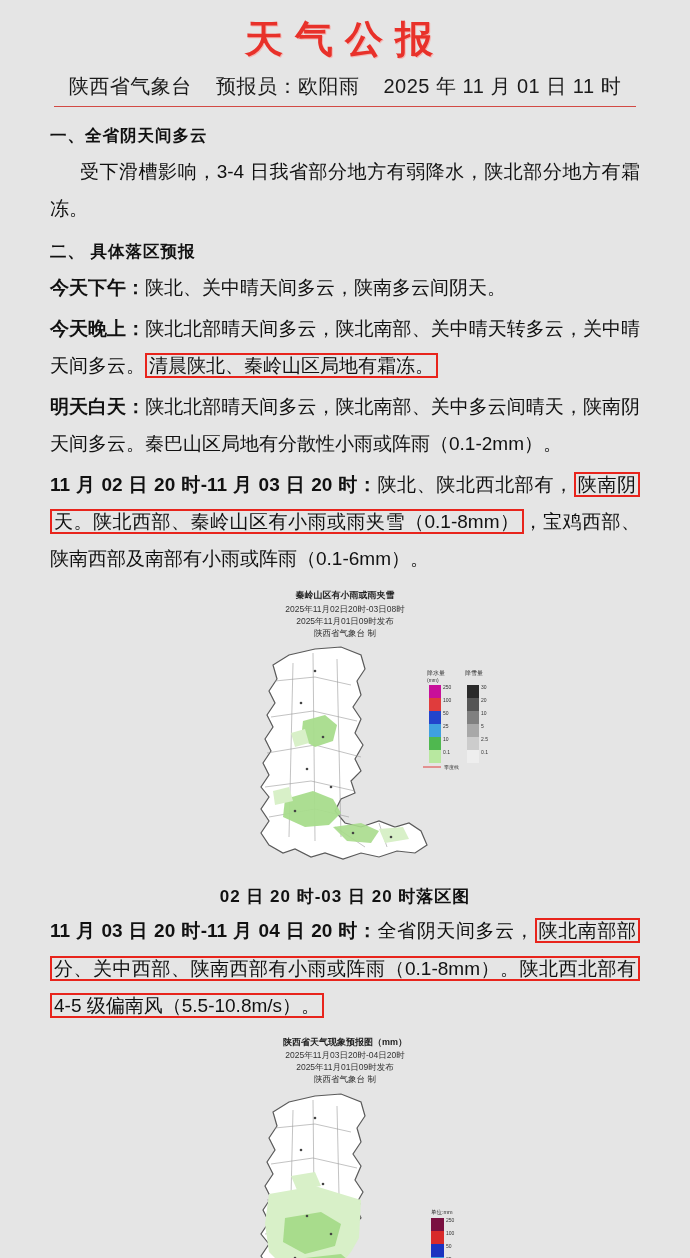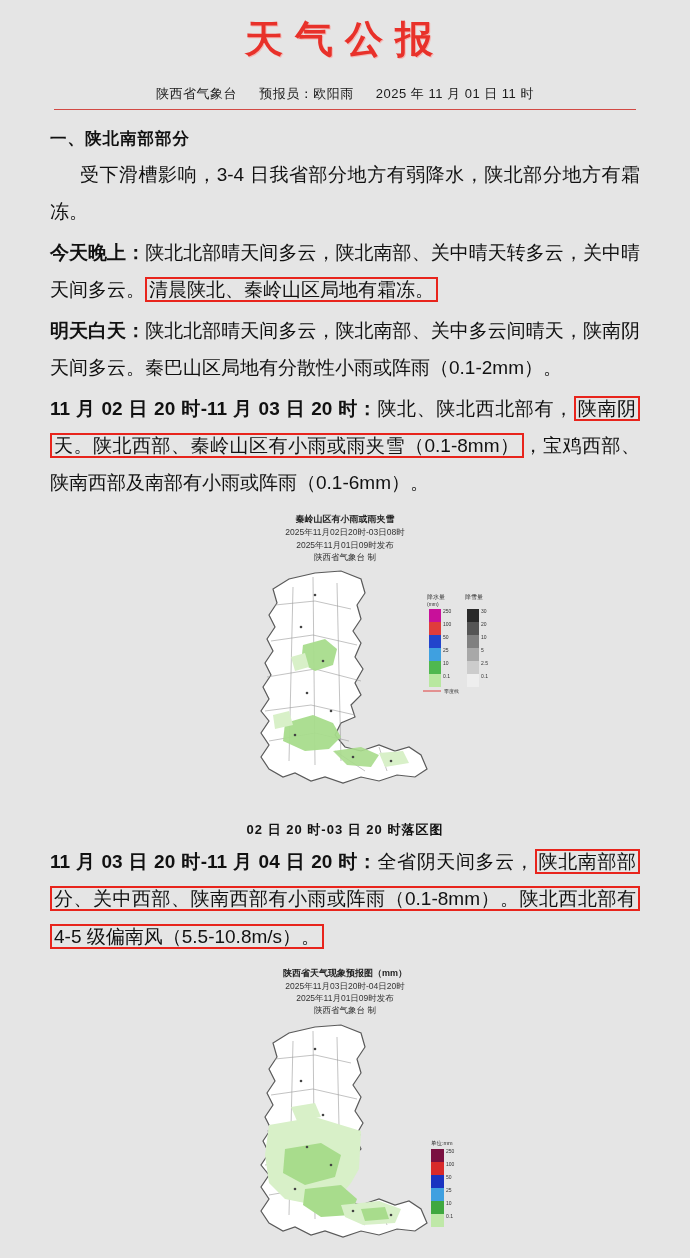--- a/index.html
+++ b/index.html
@@ -23,24 +23,24 @@
     text-align: center;
     color: #e8312a;
     font-size: 38px;
     font-weight: bold;
     letter-spacing: 12px;
     padding: 14px 0 6px 0;
     text-shadow: 1px 1px 0 #f4b6b3;
     font-family: "Liberation Serif", "DejaVu Serif", serif;
   }
   .header-line {
-    margin: 14px 54px 0 54px;
+    margin: 2px 54px 0 54px;
     border-bottom: 1px solid #d24a44;
     padding-bottom: 6px;
-    font-size: 13px;
+    font-size: 20px;
     color: #1a1a1a;
     text-align: center;
     letter-spacing: 0.5px;
   }
   .header-line span { margin-right: 18px; }
   .header-line span:last-child { margin-right: 0; }
 
   .content {
     padding: 4px 50px 0 50px;
   }
@@ -77,46 +77,50 @@
   .map-caption-top {
     font-size: 8.5px;
     line-height: 1.45;
     color: #333;
     text-align: center;
     margin-bottom: 2px;
   }
   .map-caption-top .t1 { font-weight: bold; color: #222; font-size: 9px; }
   .fig-caption {
     text-align: center;
-    font-size: 13px;
+    font-size: 17px;
     font-weight: bold;
     letter-spacing: 1px;
-    margin-top: 16px;
+    margin-top: 4px;
   }
   svg { display: block; }
 </style>
 </head>
 <body>
 
 <div class="page">
 
   <div class="title">天气公报</div>
 
   <div class="header-line">
     <span>陕西省气象台</span>
     <span>预报员：欧阳雨</span>
     <span>2025 年 11 月 01 日 11 时</span>
   </div>
 
   <div class="content">
 
-    <h2 class="sec">一、陕北南部部分</h2>
+    <h2 class="sec">一、全省阴天间多云</h2>
     <p class="para indent">受下滑槽影响，3-4 日我省部分地方有弱降水，陕北部分地方有霜冻。</p>
 
-
+    <h2 class="sec">二、 具体落区预报</h2>
+
+    <p class="para">
+      <span class="lead">今天下午：</span><span>陕北、关中晴天间多云，陕南多云间阴天。</span>
+    </p>
 
     <p class="para">
       <span class="lead">今天晚上：</span><span>陕北北部晴天间多云，陕北南部、关中晴天转多云，关中晴天间多云。</span><span class="hl">清晨陕北、秦岭山区局地有霜冻。</span>
     </p>
 
     <p class="para">
       <span class="lead">明天白天：</span><span>陕北北部晴天间多云，陕北南部、关中多云间晴天，陕南阴天间多云。秦巴山区局地有分散性小雨或阵雨（0.1-2mm）。</span>
     </p>
 
     <p class="para">

